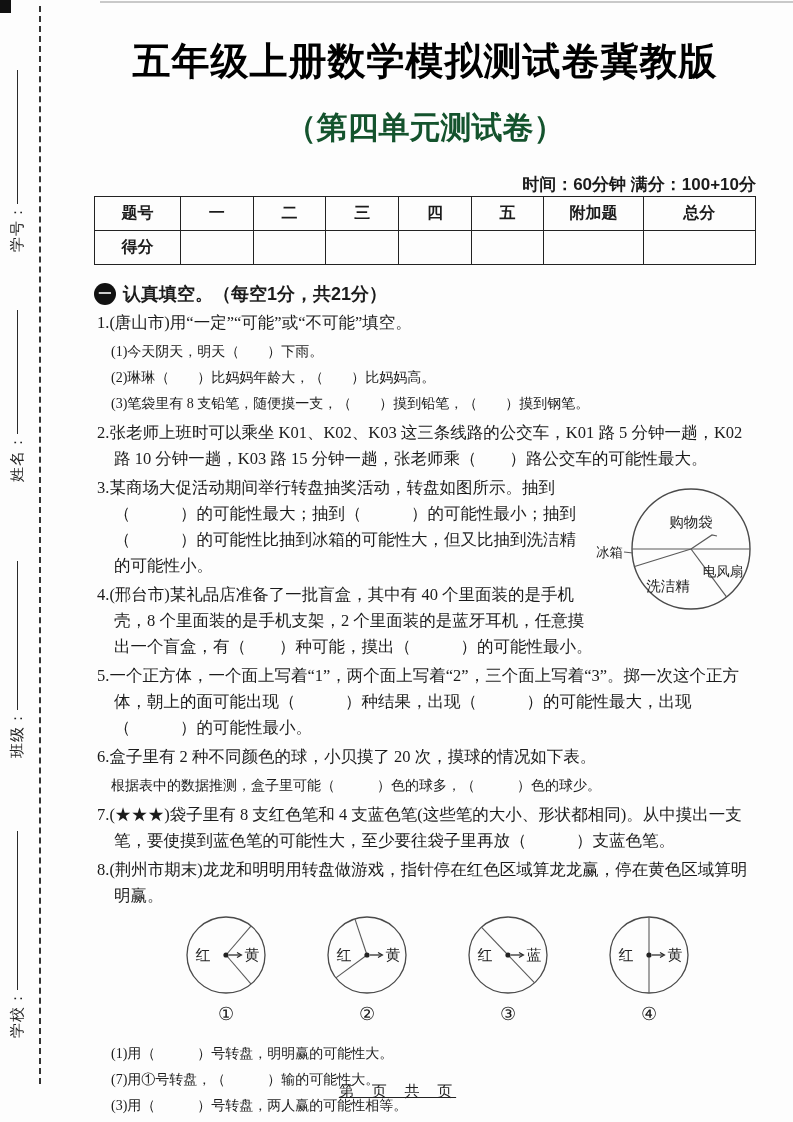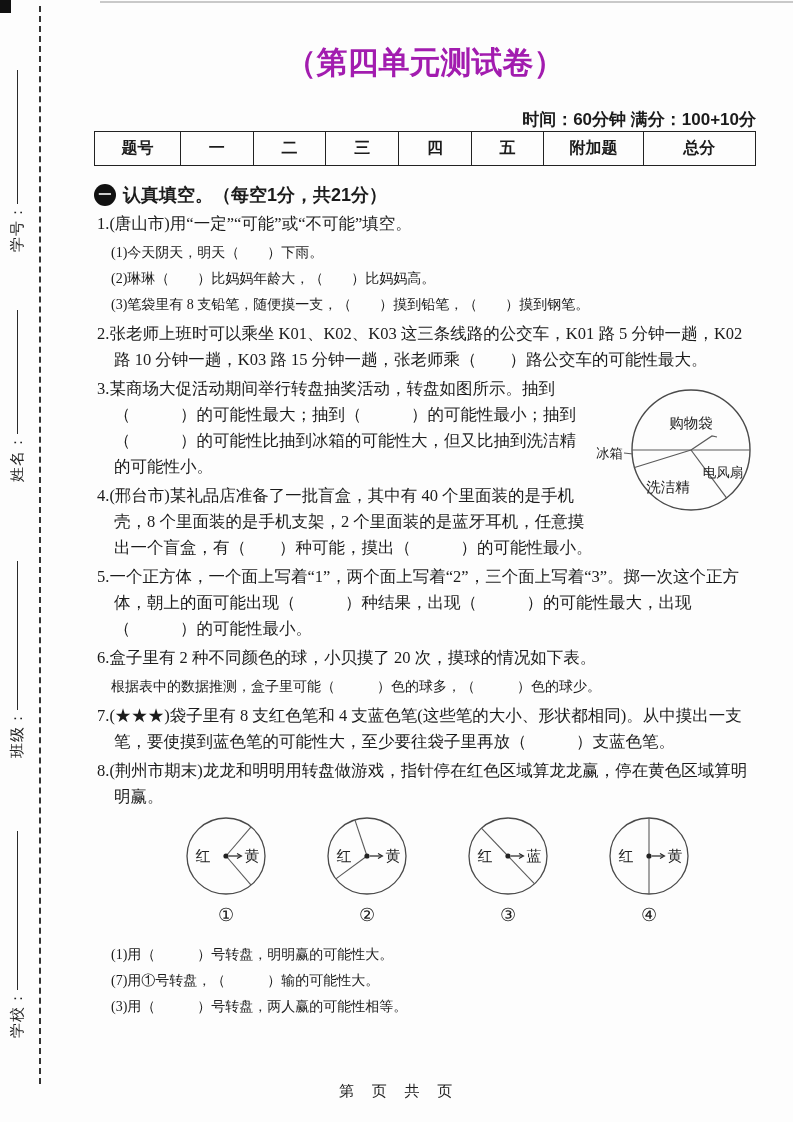--- a/index.html
+++ b/index.html
@@ -19,21 +19,21 @@
   .side-field {
     position:absolute; left:8px; transform-origin:0 0; transform:rotate(-90deg);
     display:flex; align-items:baseline; font-size:15px; color:#222;
   }
   .side-label { white-space:nowrap; letter-spacing:1px; }
   .side-line { flex:1; border-bottom:1.6px solid #2a2a2a; transform:translateY(-4px); }
 
   
   .content { position:absolute; left:94px; top:22px; width:662px; }
   .title { margin:14px 0 0 0; text-align:center; font-size:38px; font-weight:bold; letter-spacing:1px; color:#000; }
-  .subtitle { margin:20px 0 0 0; text-align:center; font-size:31px; font-weight:bold; color:#a21caf; }
+  .subtitle { margin:20px 0 0 0; text-align:center; font-size:31px; font-weight:bold; color:#14532d; }
   .meta { margin-top:24px; text-align:right; font-size:17px; font-weight:bold; }
 
   table.score { width:100%; border-collapse:collapse; table-layout:fixed; }
   table.score td {
     border:1.7px solid #222; height:31px; text-align:center; vertical-align:middle;
     font-family:"Liberation Sans","DejaVu Sans",sans-serif; font-weight:bold; font-size:16px;
   }
 
   .section-head { margin-top:17px; display:flex; align-items:center; gap:7px; font-size:18px; font-weight:bold; }
   .badge {
@@ -48,21 +48,21 @@
   .pie-wrap svg text { font-family:"Liberation Serif","DejaVu Serif",serif; }
 
   table.count { border-collapse:collapse; margin:4px 0 3px 238px; }
   table.count td { border:1.4px solid #333; width:72px; height:22px; text-align:center; font-size:15.5px; }
 
   .spinner-row { display:flex; gap:41px; margin:6px 0 0 82px; }
   .spinner { width:100px; text-align:center; }
   .spinner-num { font-size:18px; line-height:22px; }
   .spinner svg text { font-family:"Liberation Serif","DejaVu Serif",serif; }
 
-  .footer { position:absolute; left:2px; right:0; top:1082px; text-align:center; font-size:15px; letter-spacing:4px; word-spacing:6px; color:#222; }
+  .footer { position:absolute; left:2px; right:0; top:1082px; text-align:center; font-size:15px; letter-spacing:4px; word-spacing:6px; color:#222;text-decoration:underline; }
 </style>
 </head>
 <body>
 
 <div class="page">
 
   <div class="corner-mark"></div>
   <div class="top-scan-line"></div>
 
   <div class="divider"></div>
@@ -79,20 +79,21 @@
     <span class="side-label">班级：</span>
     <span class="side-line"></span>
   </div>
   <div class="side-field" style="top:1038px; width:207px;">
     <span class="side-label">学校：</span>
     <span class="side-line"></span>
   </div>
 
   <div class="content">
 
+    <h1 class="title sans">五年级上册数学模拟测试卷冀教版</h1>
     <h2 class="subtitle sans">（第四单元测试卷）</h2>
     <div class="meta sans">时间：60分钟  满分：100+10分</div>
 
     <table class="score">
       <colgroup>
         <col style="width:13%">
           <col style="width:11%">
           <col style="width:11%">
           <col style="width:11%">
         <col style="width:11%">
@@ -104,20 +105,30 @@
           <tr>
         <td>题号</td>
         <td>一</td>
         <td>二</td>
         <td>三</td>
         <td>四</td>
         <td>五</td>
         <td>附加题</td>
         <td>总分</td>
       </tr>
+      <tr>
+        <td>得分</td>
+        <td></td>
+        <td></td>
+        <td></td>
+        <td></td>
+        <td></td>
+        <td></td>
+        <td></td>
+      </tr>
     </tbody>
       </table>
 
     <div class="section-head sans">
       <span class="badge">一</span>
       <span>认真填空。（每空1分，共21分）</span>
     </div>
 
     <p class="q" style="margin-top:4px;">1.(唐山市)用“一定”“可能”或“不可能”填空。</p>
     <p class="sub">(1)今天阴天，明天（　　）下雨。</p>

